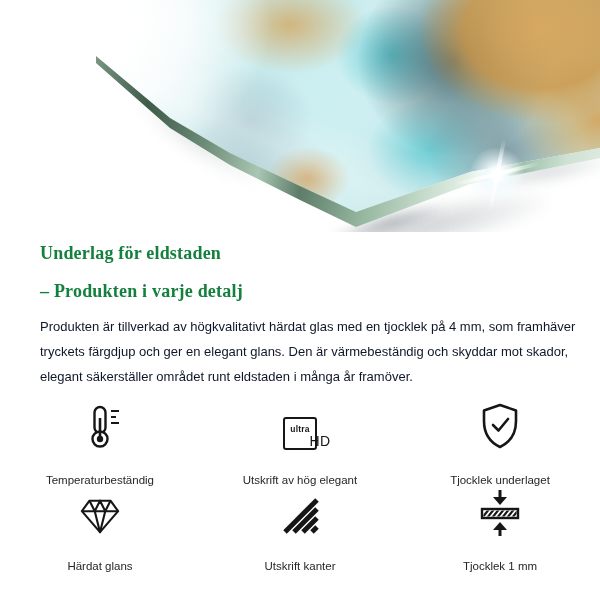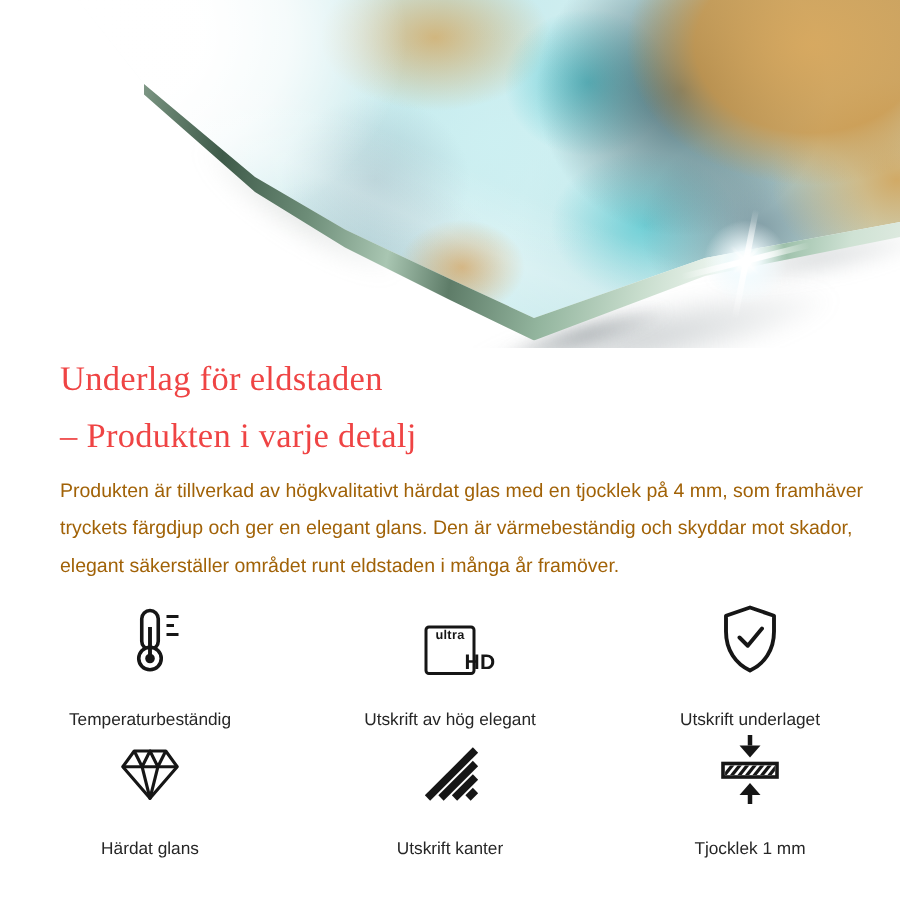--- a/index.html
+++ b/index.html
@@ -54,35 +54,35 @@
      background:linear-gradient(90deg,rgba(255,255,255,0),#fff 40%,#fff 60%,rgba(255,255,255,0));}
   .sp-ray-d1{position:absolute;left:483px;top:173px;width:28px;height:2px;opacity:.7;transform:rotate(45deg);
      background:linear-gradient(90deg,rgba(255,255,255,0),#fff,rgba(255,255,255,0));}
   .sp-ray-d2{position:absolute;left:483px;top:173px;width:28px;height:2px;opacity:.7;transform:rotate(-45deg);
      background:linear-gradient(90deg,rgba(255,255,255,0),#fff,rgba(255,255,255,0));}
   .sp-core{position:absolute;left:494px;top:171px;width:7px;height:7px;border-radius:50%;background:#fff;
      box-shadow:0 0 8px 3px rgba(255,255,255,.95);}
 
   
   .title{position:absolute;left:40px;top:234px;font-family:"Liberation Serif",serif;
-         font-size:23px;line-height:38px;font-weight:400;color:#ef4444;letter-spacing:.2px;}
-  .body-text{position:absolute;left:40px;top:314px;font-size:13px;line-height:25px;color:#a16207;white-space:nowrap;}
+         font-size:18px;line-height:38px;font-weight:700;color:#15803d;letter-spacing:.2px;}
+  .body-text{position:absolute;left:40px;top:314px;font-size:13px;line-height:25px;color:#0f172a;white-space:nowrap;}
 
   
   .feat-row{position:absolute;left:0;width:600px;display:flex;}
   .feat-row.r1{top:400px;}
   .feat-row.r2{top:486px;}
   .feat{width:200px;display:flex;flex-direction:column;align-items:center;}
   .icon-wrap{height:50px;display:flex;align-items:flex-end;justify-content:center;}
   .feat-label{margin-top:24px;font-size:11.5px;color:#262626;}
   svg.ic{display:block;}
   .uhd{width:34px;height:33px;border:2.5px solid #161616;border-radius:3px;box-sizing:border-box;
-       display:flex;flex-direction:column;align-items:center;justify-content:space-between;color:#161616;background:#fff;}
+       display:flex;flex-direction:column;align-items:center;justify-content:flex-end;color:#161616;background:#fff;}
   .uhd .t1{font-size:8.5px;line-height:9px;font-weight:700;letter-spacing:.2px;}
-  .uhd .t2{font-size:14px;line-height:14px;font-weight:700;letter-spacing:.3px;margin-left:40px;}
+  .uhd .t2{font-size:14px;line-height:14px;font-weight:400;letter-spacing:.3px;margin-left:40px;}
 </style>
 </head>
 <body>
 
 <div class="page">
 
   <div class="hero">
     <div class="shadow left-shadow"></div>
     <div class="shadow corner-shadow"></div>
     <div class="shadow corner-shadow2"></div>
@@ -138,21 +138,21 @@
       <div class="feat-label">Utskrift av hög elegant</div>
     </div>
 
     <div class="feat">
       <div class="icon-wrap">
         <svg class="ic" width="46" height="48" viewBox="0 0 46 48" fill="none" stroke="#161616">
           <path d="M23 3 L39 8.5 V19 C39 31.5 32.5 40.5 23 45 C13.5 40.5 7 31.5 7 19 V8.5 Z" stroke-width="2.6" stroke-linejoin="round"></path>
           <path d="M16 23 L21.5 28.5 L31 17" stroke-width="2.6" stroke-linecap="round" stroke-linejoin="round"></path>
         </svg>
       </div>
-      <div class="feat-label">Utskrift underlaget</div>
+      <div class="feat-label">Tjocklek underlaget</div>
     </div>
   </div>
 
   <div class="feat-row r2">
 
     <div class="feat">
       <div class="icon-wrap">
         <svg class="ic" width="46" height="42" viewBox="0 0 48 44" fill="none" stroke="#161616" stroke-width="2.2" stroke-linejoin="round">
           <path d="M13 7 L35 7 L43 18 L24 40 L5 18 Z"></path>
           <path d="M5 18 L43 18"></path>

